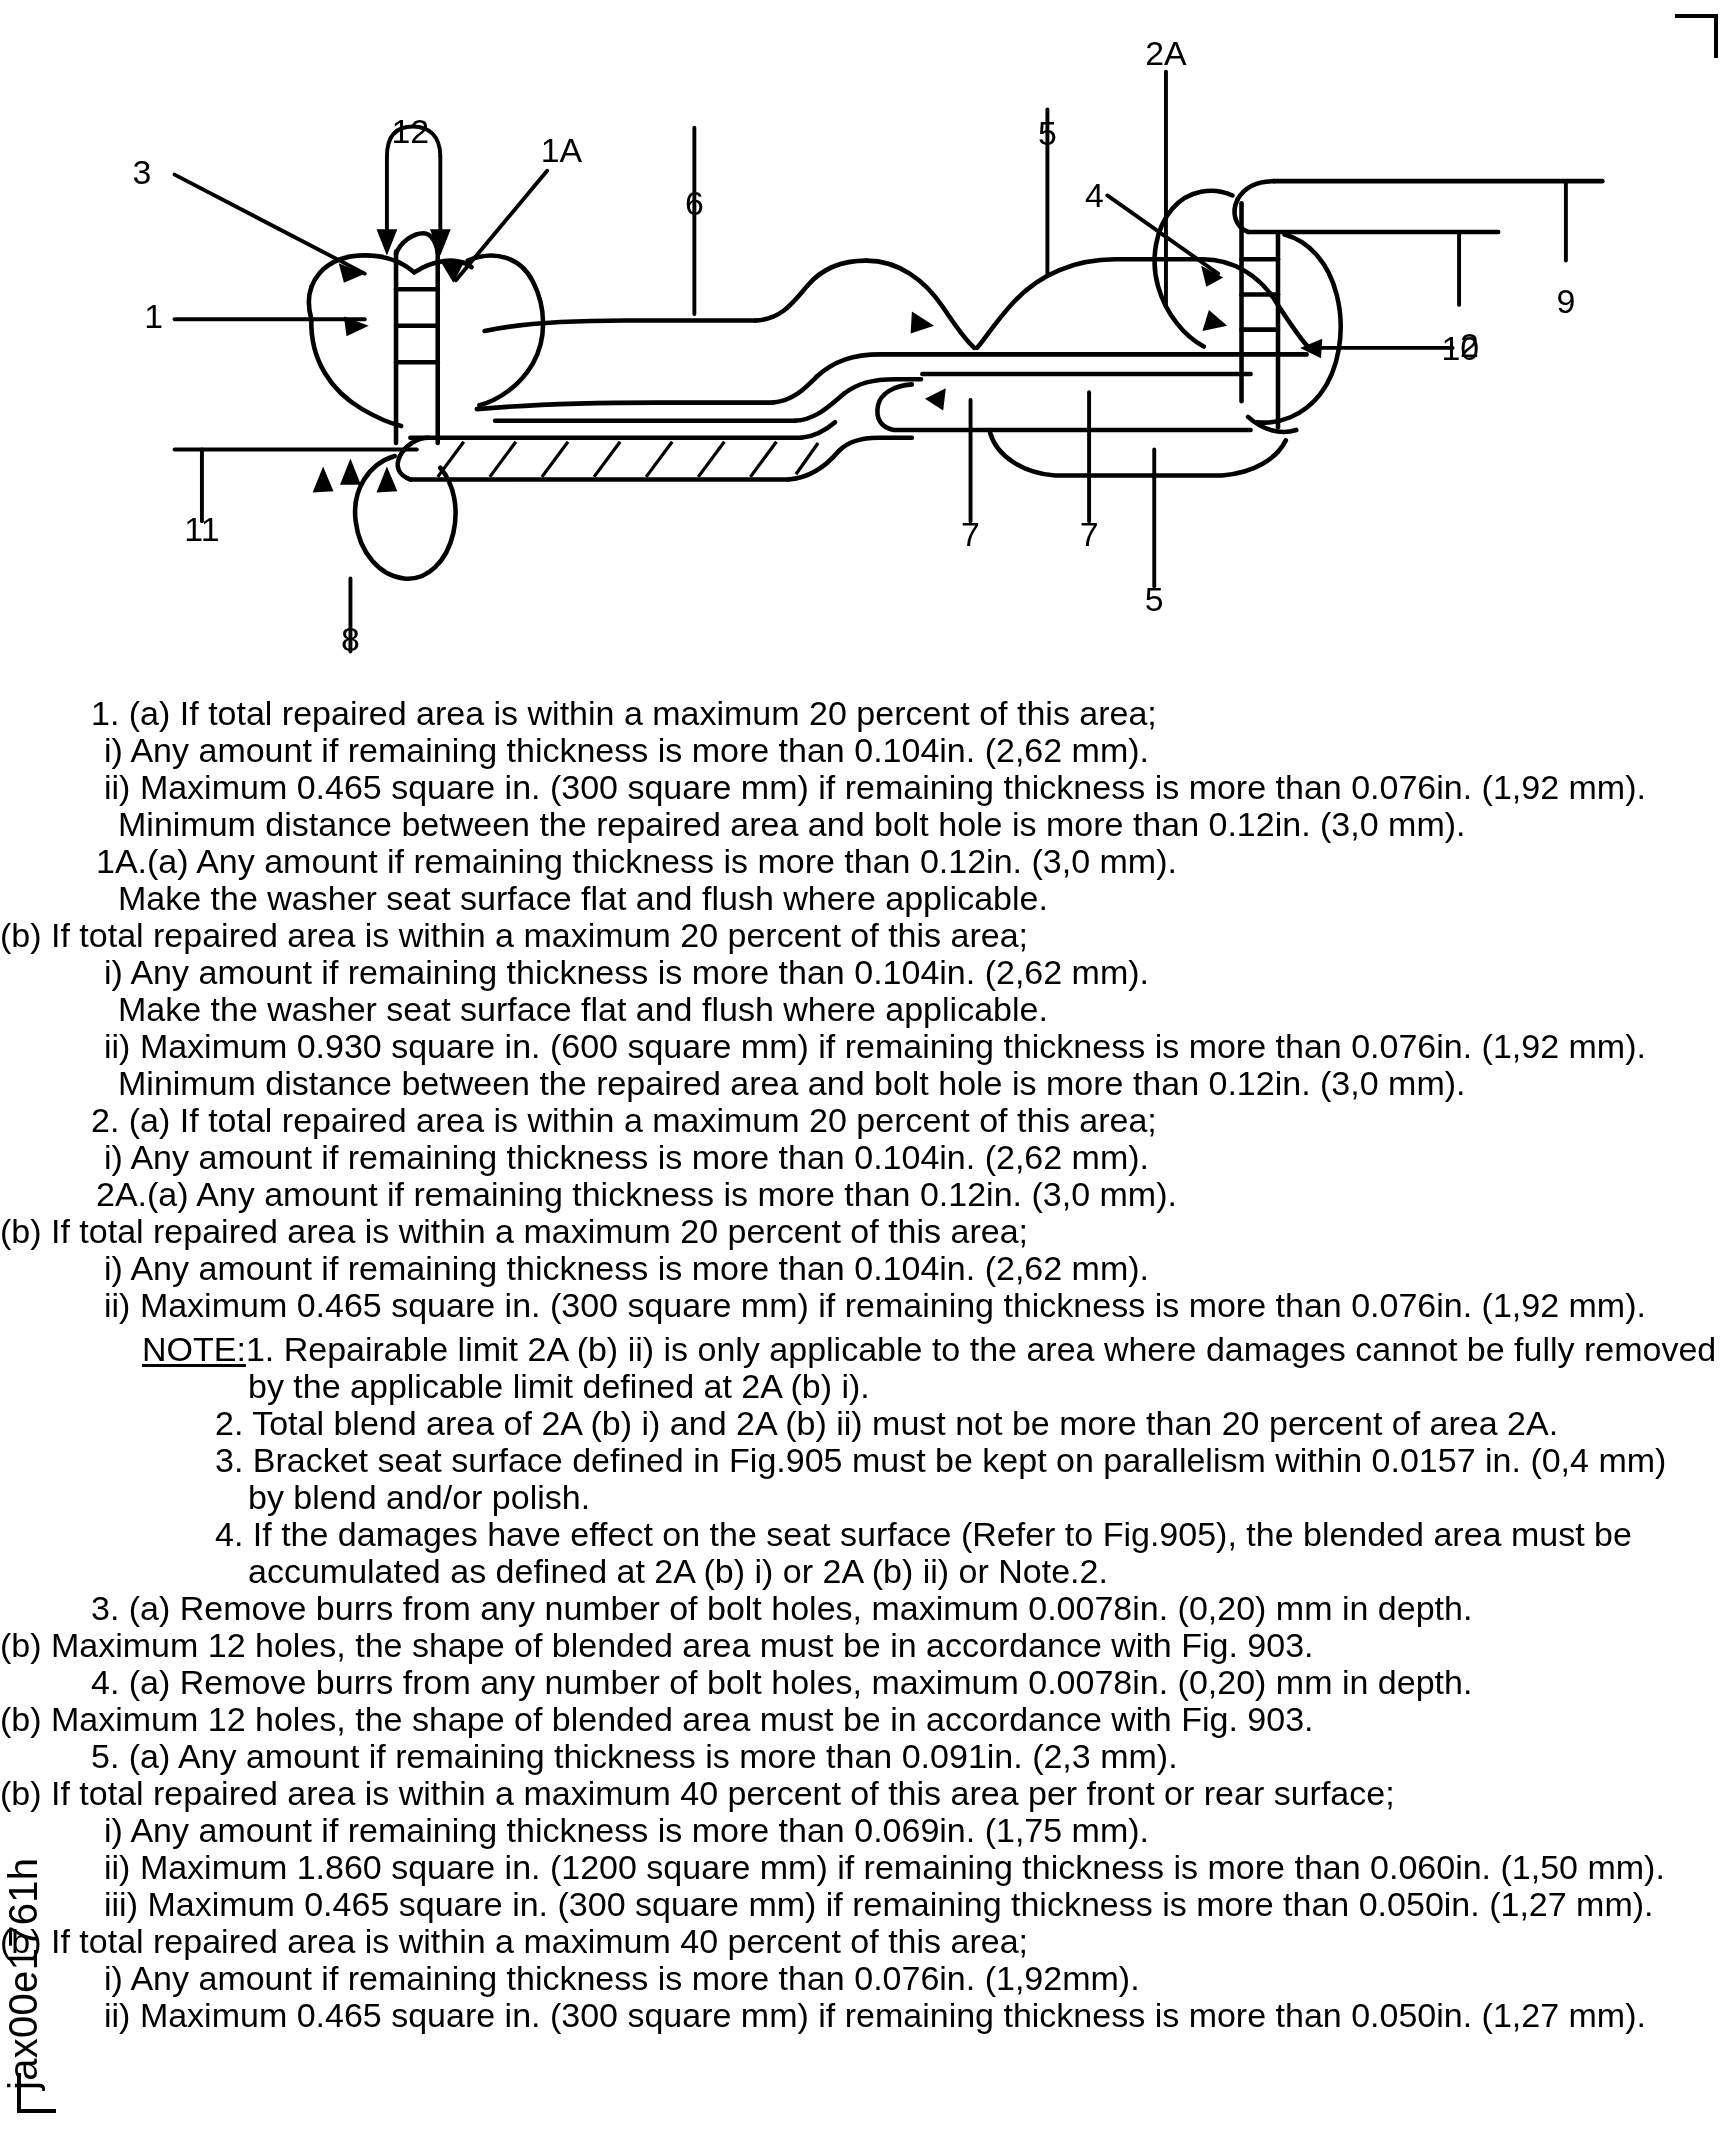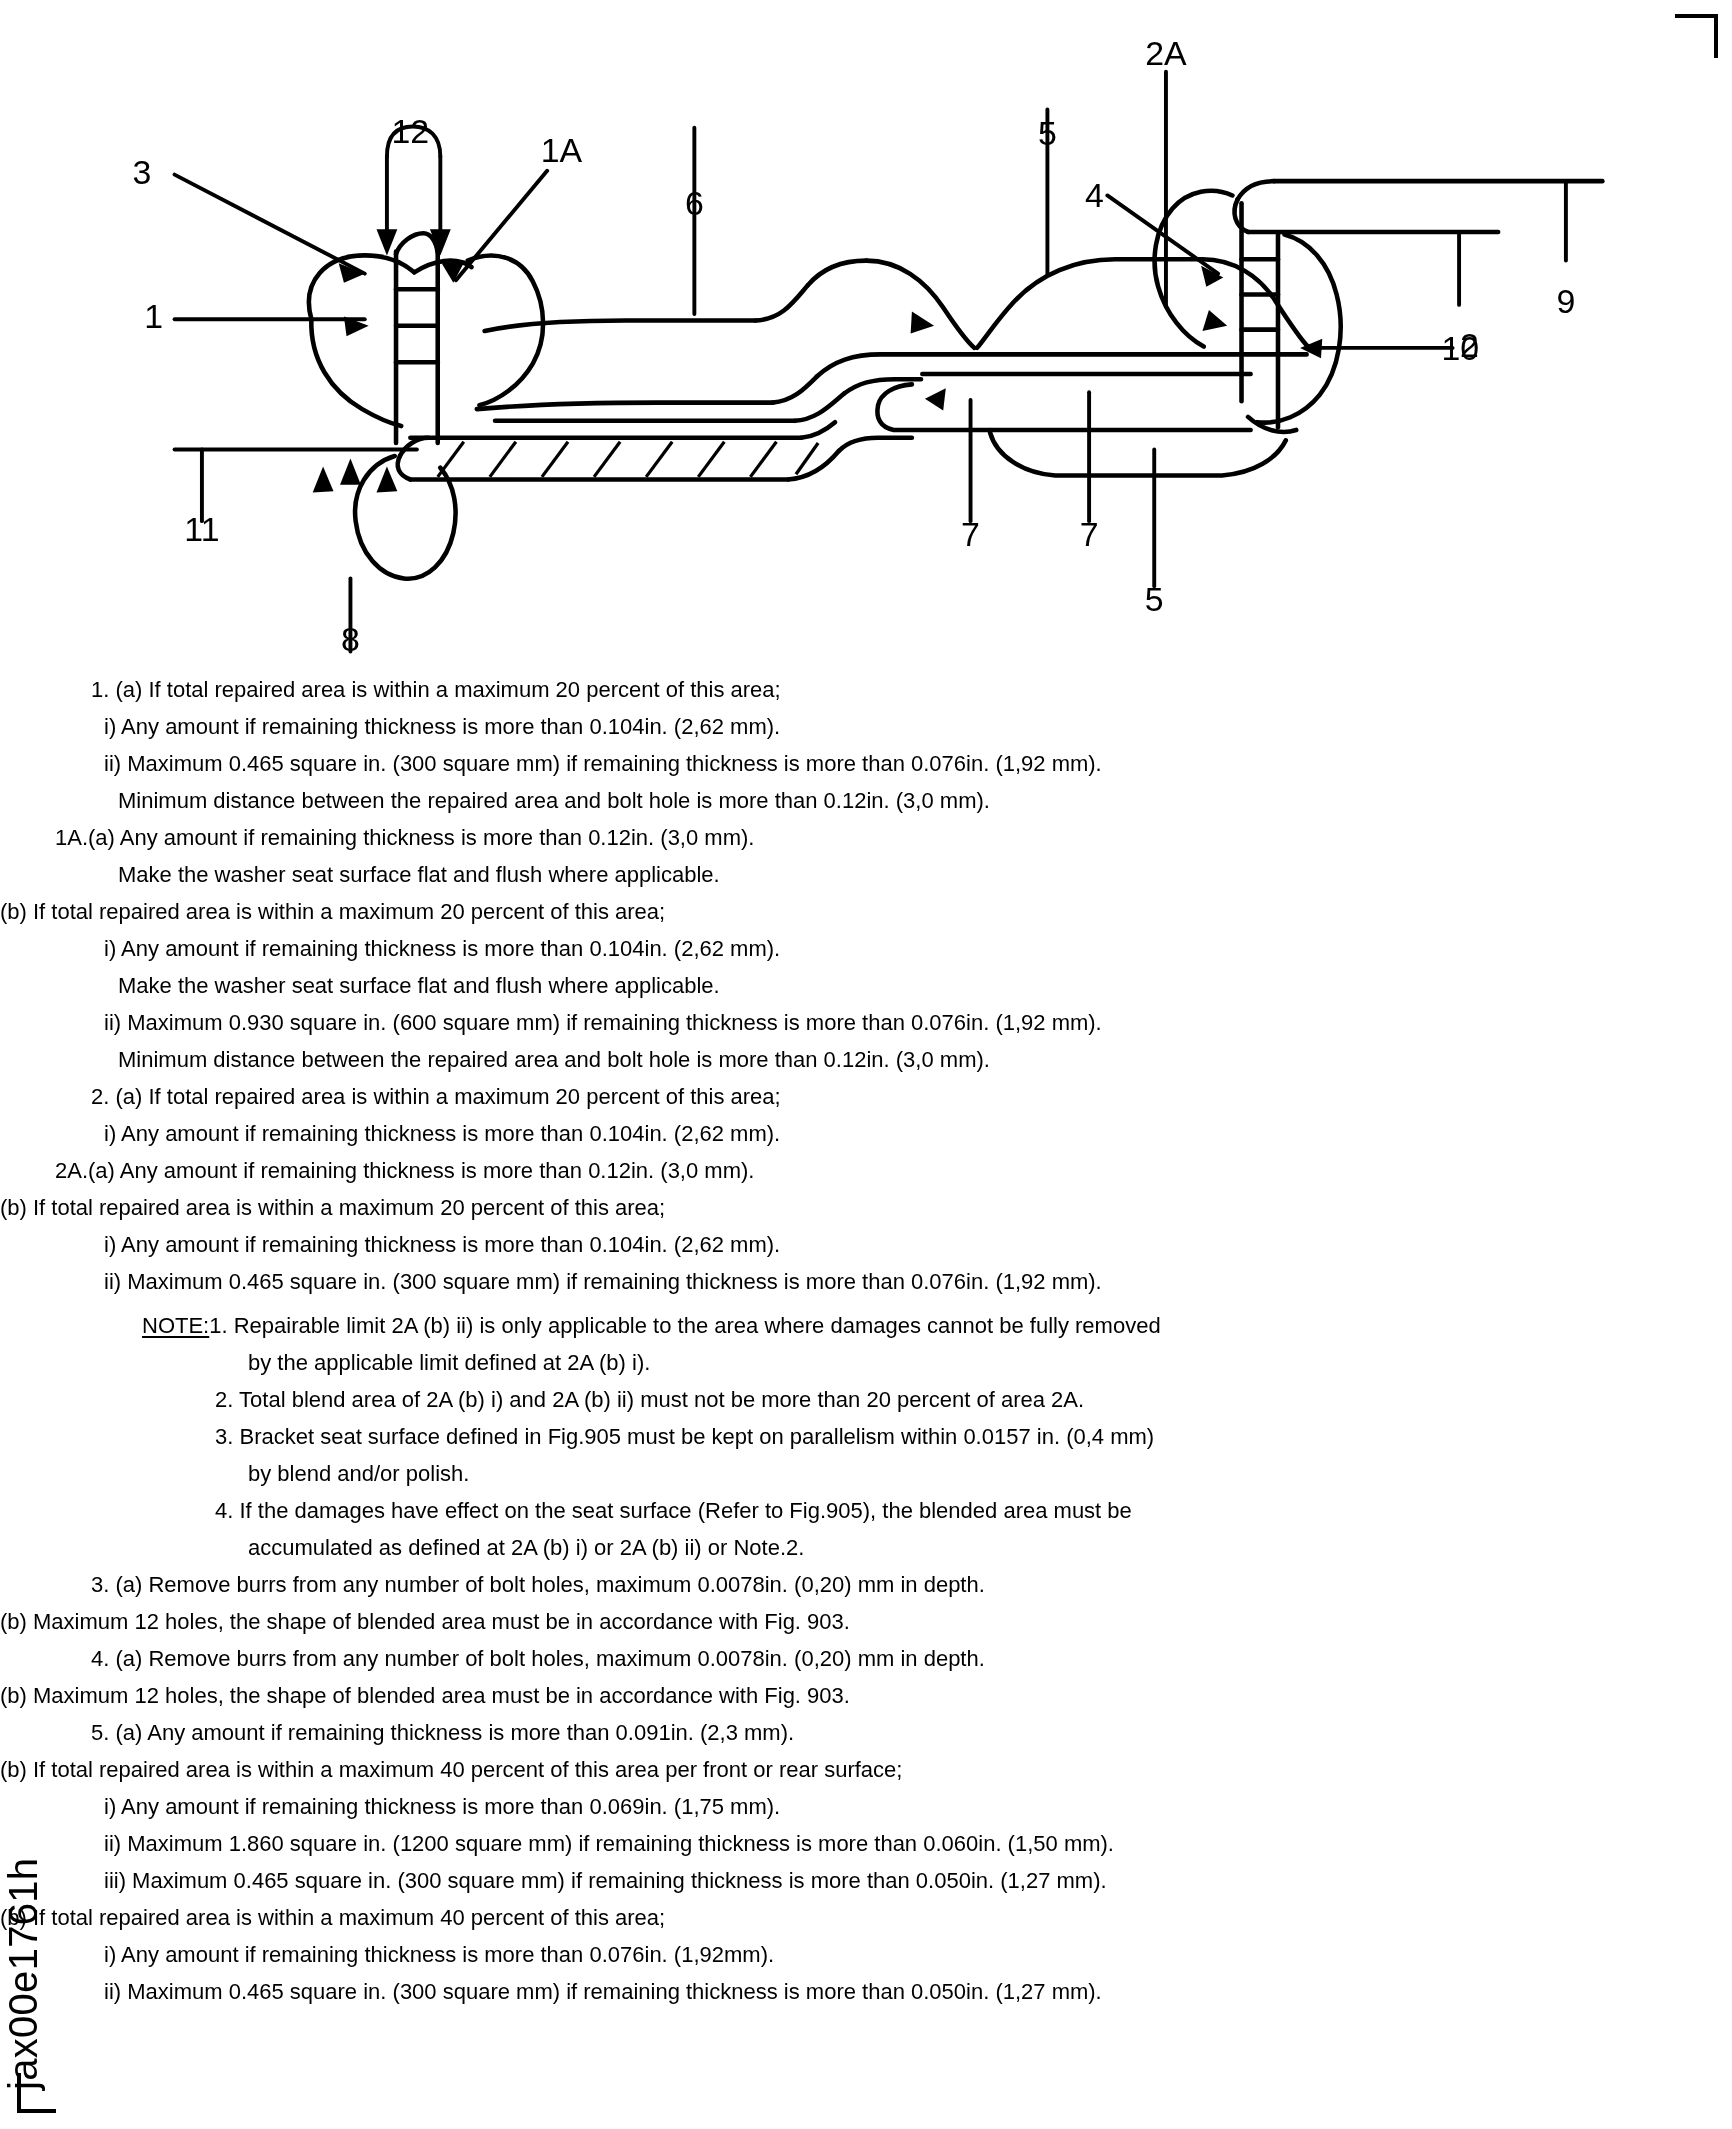--- a/index.html
+++ b/index.html
@@ -63,38 +63,38 @@
   .fig-label {
     font-family: "Liberation Sans", sans-serif;
     font-size: 52px;
     fill: #000;
   }
 
   
   #notes {
     position: absolute;
     left: 0px;
-    top: 671px;
+    top: 695px;
     width: 1406px;
-    font-size: 22px;
+    font-size: 34px;
     line-height: 37px;
     white-space: nowrap;
     font-stretch: condensed;
   }
   .line {
     height: 37px;
     display: block;
     white-space: nowrap;
     font-family: "Liberation Sans Narrow", "Liberation Sans", sans-serif;
   }
   .line span.txt { display: inline-block; }
 
   
   .i0  { padding-left: 91px; }
-  .i1  { padding-left: 55px; }
+  .i1  { padding-left: 96px; }
   .i2  { }
   .i3  { padding-left: 142px; margin-top: 7px; }
   .i4  { padding-left: 104px; }
   .i5  { padding-left: 118px; }
   .i7  { padding-left: 215px; }
   .i8  { padding-left: 248px; }
 
   .underline-note { text-decoration: underline; text-underline-offset: 2.6px; }
 </style>
 </head>

